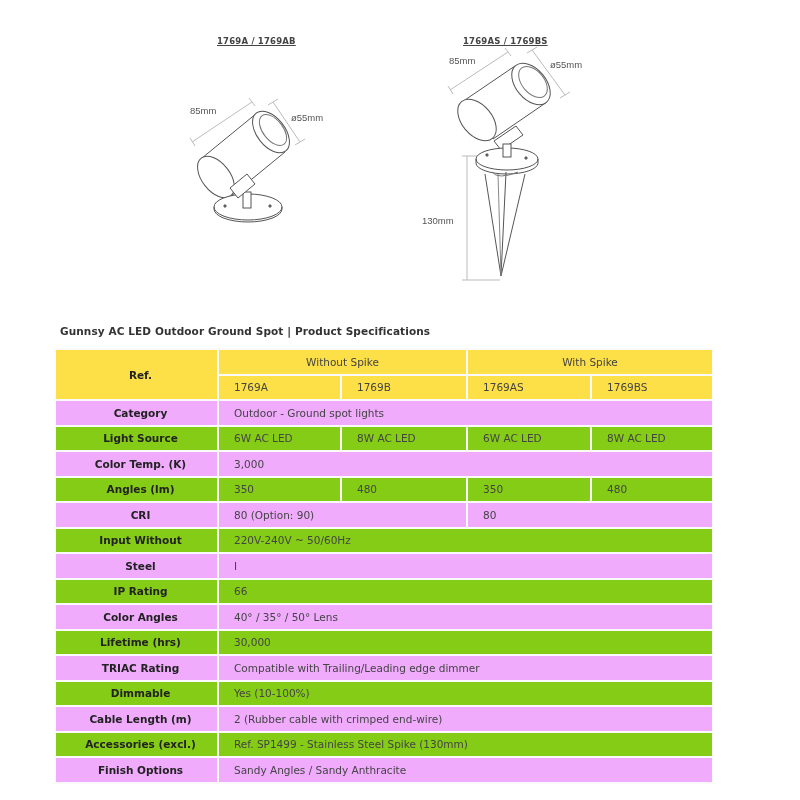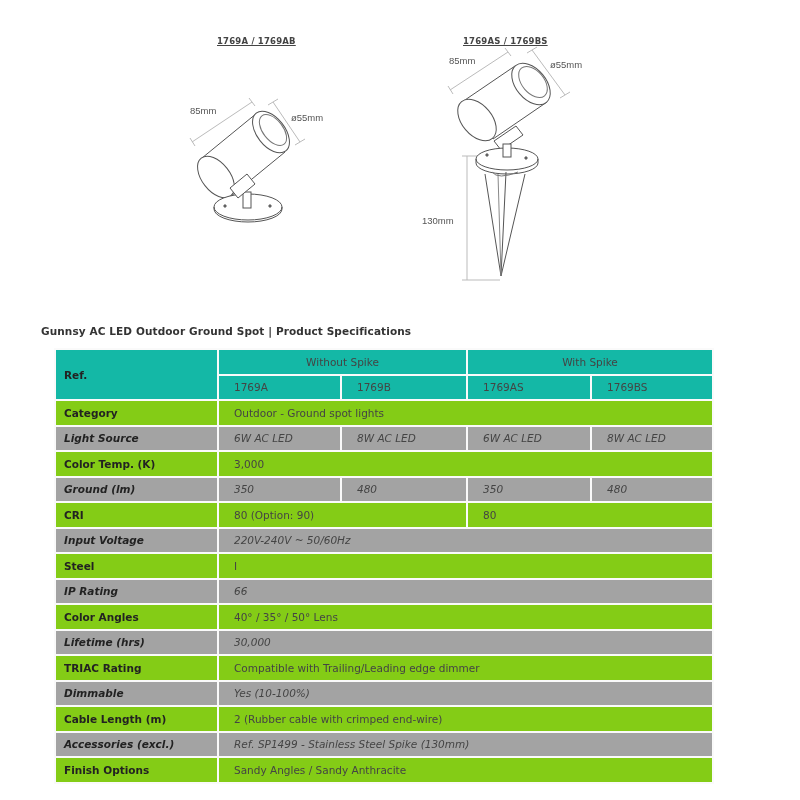--- a/index.html
+++ b/index.html
@@ -10,33 +10,33 @@
                    font-size: 8.5px; font-weight: bold; color: #444; text-decoration: underline;
                    letter-spacing: 0.2px; margin-top: 24px; }
     #label-left { left: 217px; }
     #label-right { left: 463px; text-align: center; }
 
     .drawing { position: absolute; }
     #drawing-left { left: 160px; top: 80px; width: 210px; height: 160px; }
     #drawing-right { left: 400px; top: 40px; width: 220px; height: 270px; }
     .dim-text { font-family: "Liberation Sans", sans-serif; font-size: 9.5px; fill: #555; }
 
-    #spec-title { position: absolute; left: 41px; top: 325px; font-size: 10.5px; font-weight: bold;
+    #spec-title { position: absolute; left: 60px; top: 325px; font-size: 10.5px; font-weight: bold;
                   color: #333; letter-spacing: 0.1px; }
 
     #spec-table { position: absolute; left: 54px; top: 348px; width: 658px;
                   border-collapse: collapse; table-layout: fixed; font-size: 10.5px; }
     #spec-table td { height: 23.5px; padding: 0 0 0 10px; border: 2px solid #fafafa;
                      vertical-align: middle; white-space: nowrap; overflow: hidden; }
-    #spec-table td.lbl { font-weight: bold; color: #222; padding-left: 8px; }
+    #spec-table td.lbl { font-weight: bold; color: #222; padding-left: 8px; text-align: center; }
     #spec-table td.val { color: #444; padding-left: 15px; }
     #spec-table td.grp { text-align: center; padding-left: 0; color: #444; }
-    tr.dark td { background: #a3a3a3; font-style: italic; }
-    tr.light td { background: #84cc16; }
-    tr.hdr td { background: #14b8a6; }
+    tr.dark td { background: #84cc16; }
+    tr.light td { background: #f0abfc; }
+    tr.hdr td { background: #fde047; }
     #spec-table col.c0 { width: 163px; }
     #spec-table col.c1 { width: 123px; }
     #spec-table col.c2 { width: 126px; }
     #spec-table col.c3 { width: 124px; }
     #spec-table col.c4 { width: 122px; }
   </style>
 </head>
 <body>
 
 <div id="label-left" class="model-label">1769A / 1769AB</div>
@@ -140,33 +140,33 @@
         <td class="val">6W AC LED</td>
         <td class="val">8W AC LED</td>
         <td class="val">6W AC LED</td>
         <td class="val">8W AC LED</td>
       </tr>
       <tr class="light">
         <td class="lbl">Color Temp. (K)</td>
         <td class="val" colspan="4">3,000</td>
       </tr>
       <tr class="dark">
-        <td class="lbl">Ground (lm)</td>
+        <td class="lbl">Angles (lm)</td>
         <td class="val">350</td>
         <td class="val">480</td>
         <td class="val">350</td>
         <td class="val">480</td>
       </tr>
       <tr class="light">
         <td class="lbl">CRI</td>
         <td class="val" colspan="2">80 (Option: 90)</td>
         <td class="val" colspan="2">80</td>
       </tr>
       <tr class="dark">
-        <td class="lbl">Input Voltage</td>
+        <td class="lbl">Input Without</td>
         <td class="val" colspan="4">220V-240V ~ 50/60Hz</td>
       </tr>
       <tr class="light">
         <td class="lbl">Steel</td>
         <td class="val" colspan="4">I</td>
       </tr>
       <tr class="dark">
         <td class="lbl">IP Rating</td>
         <td class="val" colspan="4">66</td>
       </tr>

